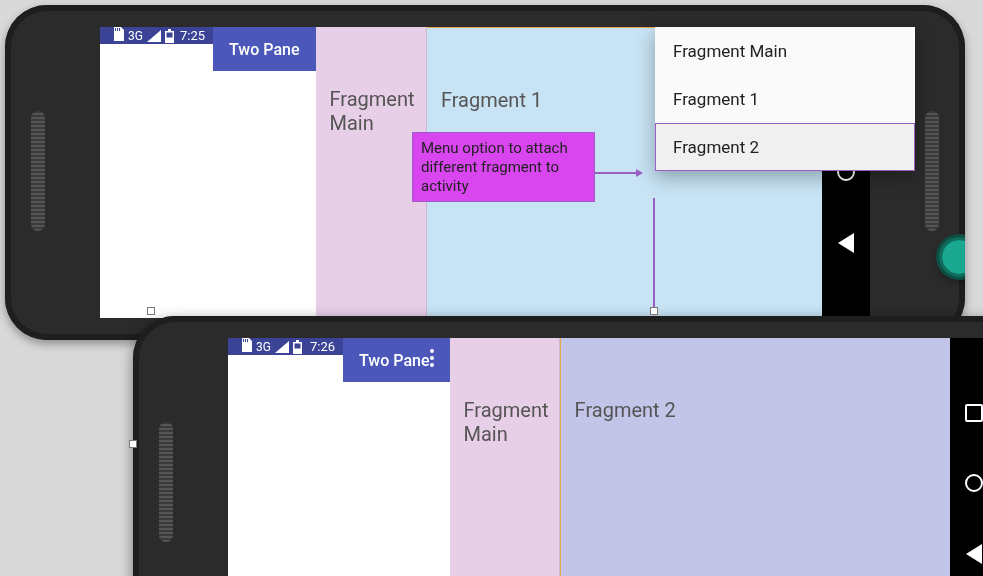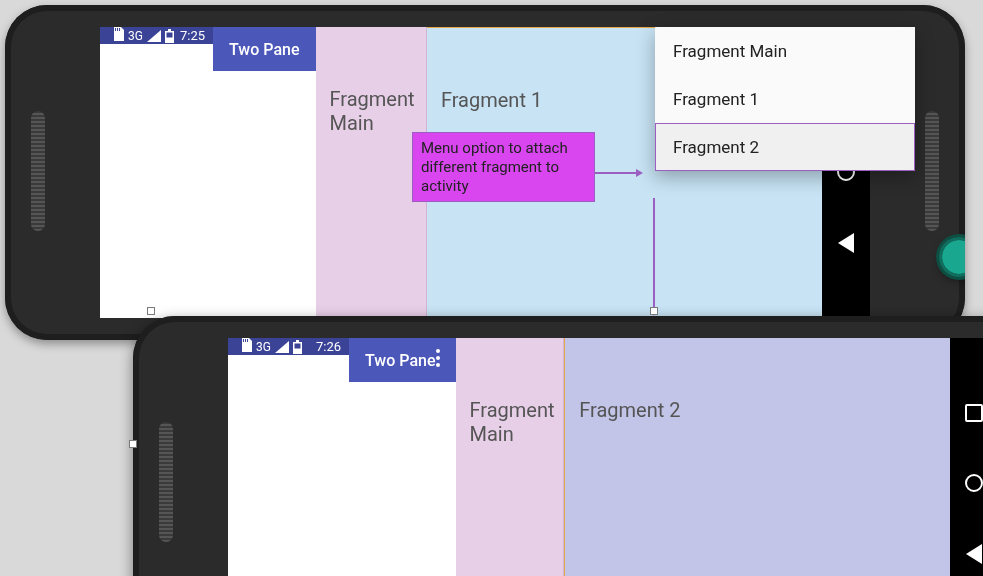--- a/index.html
+++ b/index.html
@@ -280,21 +280,21 @@
           <svg width="14" height="12" viewBox="0 0 14 12">
               <path fill="#fff" d="M0 12L14 0v12z"></path>
             </svg>
         </span>
         <span class="sicon">
           <svg width="9" height="14" viewBox="0 0 9 14">
               <path fill="#fff" d="M3 0h3v2h3v12H0V2h3z"></path>
               <path fill="#3a4396" d="M1.5 3.5h6v5h-6z"></path>
             </svg>
         </span>
-        <span class="sicon" style="font-size:13px;margin-left:14px">7:26</span>
+        <span class="sicon" style="font-size:13px;margin-left:8px">7:26</span>
       </div>
 
       <div class="appbar">
         <span>Two Pane</span>
         <span class="overflow">
           <svg width="4" height="18" viewBox="0 0 4 18">
               <circle cx="2" cy="2" r="2" fill="#fff"></circle>
               <circle cx="2" cy="9" r="2" fill="#fff"></circle>
               <circle cx="2" cy="16" r="2" fill="#fff"></circle>
             </svg>

